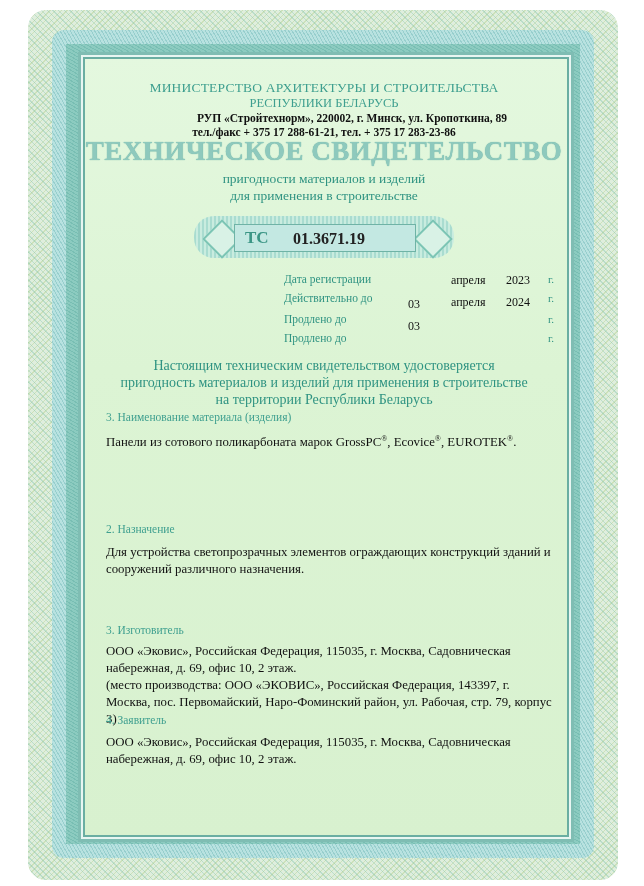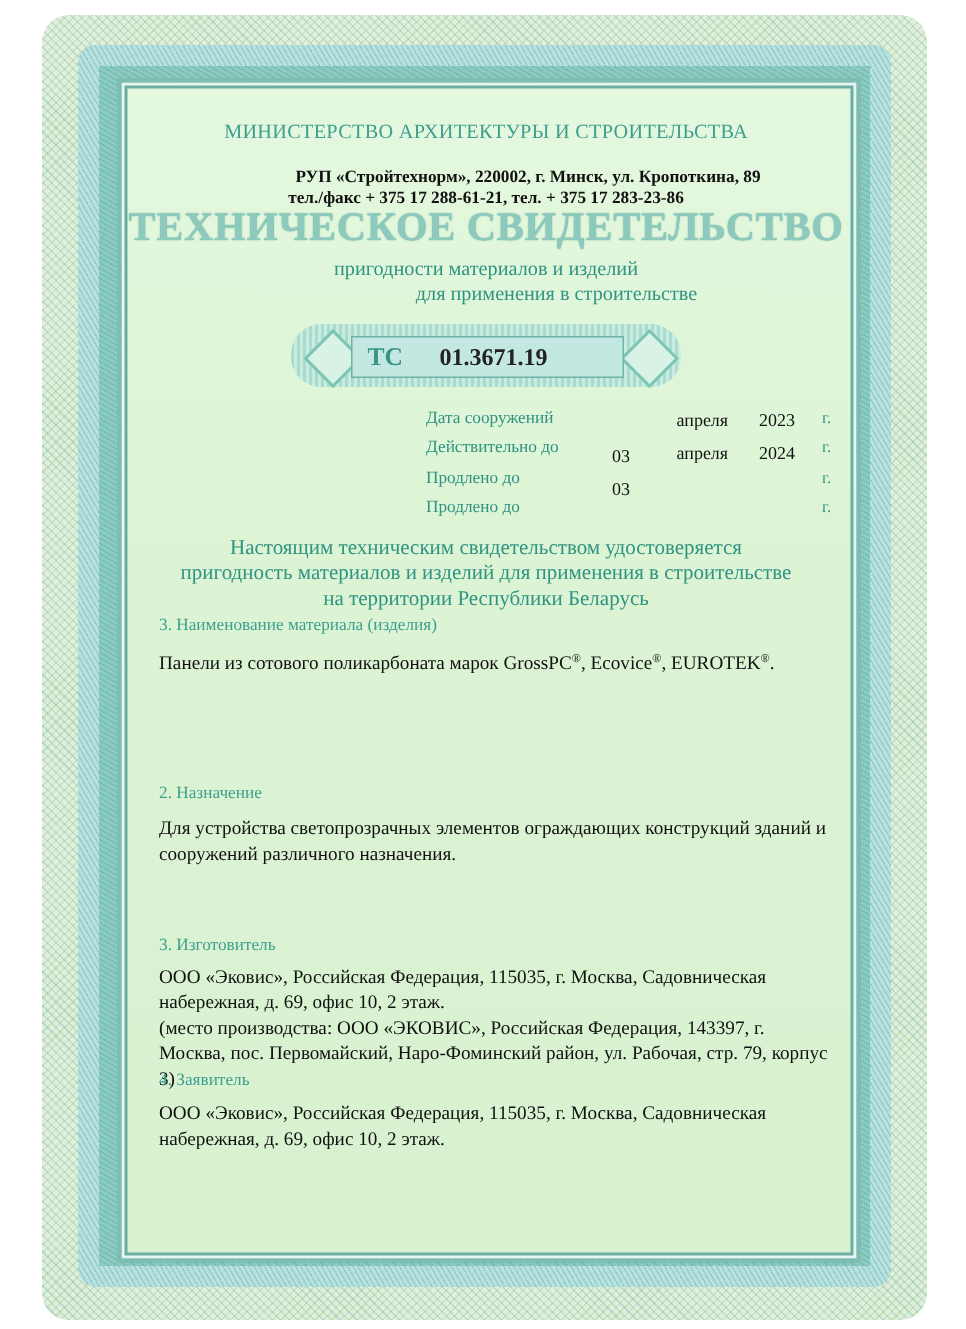--- a/index.html
+++ b/index.html
@@ -27,21 +27,21 @@
     background:linear-gradient(180deg,#e4f8df 0%,#dcf4d4 40%,#d8f1cf 100%);
   }
   .content{position:absolute;left:84px;top:58px;width:480px;height:775px;}
   .ministry{position:absolute;left:0;width:480px;text-align:center;color:#3e9f8f;}
   .m1{top:22px;font-size:13.5px;letter-spacing:0.2px;}
   .m2{top:38px;font-size:12.5px;}
   .m3{top:54px;font-size:11.5px;color:#111;font-weight:bold;padding-left:28px;}
   .m4{top:68px;font-size:11.5px;color:#111;font-weight:bold;}
   .big-title{position:absolute;left:0;top:78px;width:480px;text-align:center;font-size:27px;font-weight:bold;color:#8ec9bd;letter-spacing:0.5px;text-shadow:0 0 1px #5aa89a;}
   .sub1{position:absolute;left:0;top:113px;width:480px;text-align:center;font-size:13.5px;color:#2f9382;}
-  .sub2{position:absolute;left:0;top:130px;width:480px;text-align:center;font-size:13.5px;color:#2f9382;padding-left:47px;}
+  .sub2{position:absolute;left:0;top:130px;width:480px;text-align:center;font-size:13.5px;color:#2f9382;}
   .ts-band{position:absolute;left:110px;top:158px;width:260px;height:42px;
     background:repeating-linear-gradient(90deg,#a9dcd0 0 2px,#c9ecdf 2px 4px);
     border-radius:20px;}
   .ts-diamond{position:absolute;top:167px;width:24px;height:24px;transform:rotate(45deg);border:2px solid #7cc5b5;background:#d9f2e6;}
   .ts-box{position:absolute;left:150px;top:166px;width:180px;height:26px;background:#c3e8e2;border:1.5px solid #6fb3a6;}
   .ts-label{position:absolute;left:10px;top:3px;font-size:17px;color:#3b9585;font-weight:bold;}
   .ts-number{position:absolute;left:58px;top:5px;font-size:16px;color:#222;font-weight:bold;}
   .date-row{position:absolute;left:200px;width:280px;height:18px;font-size:12px;}
   .date-label{position:absolute;left:0;color:#2f9382;font-size:11.5px;}
   .date-day{position:absolute;left:124px;color:#111;margin-top:24px;}
@@ -56,36 +56,37 @@
 </head>
 <body>
 
 <div class="outer-frame"></div>
 <div class="wave-frame"></div>
 <div class="mid-frame"></div>
 <div class="inner-frame"></div>
 
 <div class="content">
   <div class="ministry m1">МИНИСТЕРСТВО АРХИТЕКТУРЫ И СТРОИТЕЛЬСТВА</div>
+  <div class="ministry m2">РЕСПУБЛИКИ БЕЛАРУСЬ</div>
   <div class="ministry m3">РУП «Стройтехнорм», 220002, г. Минск, ул. Кропоткина, 89</div>
   <div class="ministry m4">тел./факс + 375 17 288-61-21, тел. + 375 17 283-23-86</div>
   <div class="big-title">ТЕХНИЧЕСКОЕ СВИДЕТЕЛЬСТВО</div>
   <div class="sub1">пригодности материалов и изделий</div>
   <div class="sub2">для применения в строительстве</div>
 
   <div class="ts-band"></div>
   <div class="ts-diamond" style="left:124px;"></div>
   <div class="ts-diamond" style="left:335px;"></div>
   <div class="ts-box">
     <span class="ts-label">ТС</span>
     <span class="ts-number">01.3671.19</span>
   </div>
 
   <div class="date-row" style="top:215px;">
-    <span class="date-label">Дата сооружений</span>
+    <span class="date-label">Дата регистрации</span>
     <span class="date-day">03</span>
     <span class="date-month">апреля</span>
     <span class="date-year">2023</span>
     <span class="date-g">г.</span>
   </div>
   <div class="date-row" style="top:234px;">
     <span class="date-label">Действительно до</span>
     <span class="date-day" style="top:3px;">03</span>
     <span class="date-month" style="top:3px;">апреля</span>
     <span class="date-year" style="top:3px;">2024</span>

